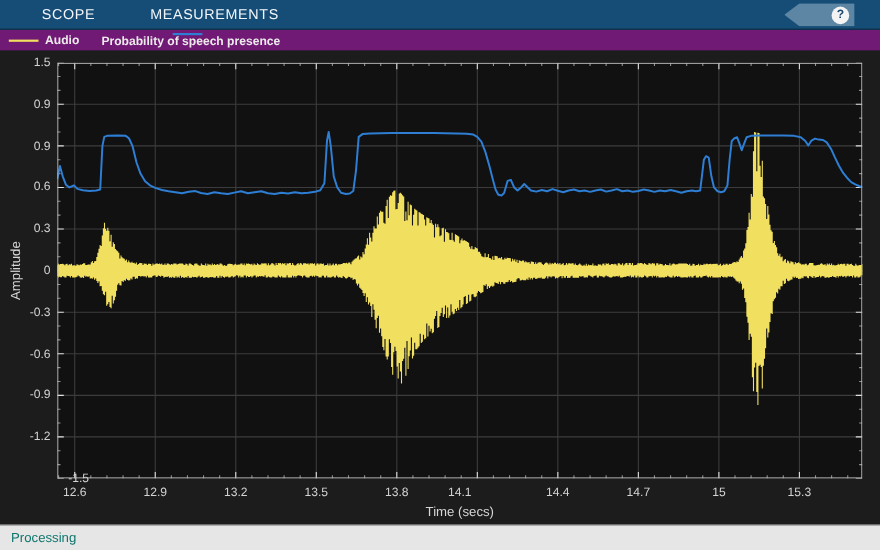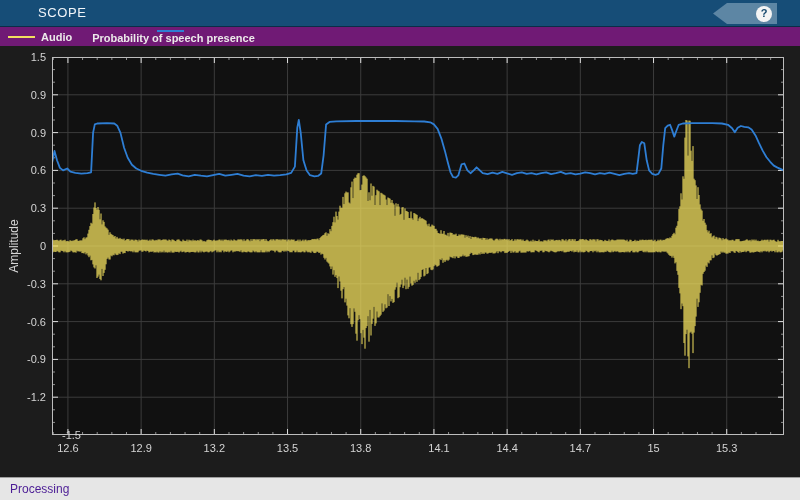--- a/index.html
+++ b/index.html
@@ -55,30 +55,31 @@
     position:absolute;width:44px;text-align:center;color:#d4d4d4;font-size:11px;
   }
   .tick-y{
     position:absolute;left:0;width:46px;text-align:right;color:#d4d4d4;font-size:11px;
   }
   
   .statusbar{
     position:absolute;left:0;bottom:0;width:800px;height:23px;
     background:#e6e6e6;border-top:1px solid #9e9e9e;
     display:flex;align-items:center;justify-content:space-between;
-    padding:0 10px;color:#4c1d95;font-size:12px;
+    padding:0 10px;color:#0f766e;font-size:12px;
   }
 </style>
 </head>
 <body>
 
 <div class="app">
 
   <div class="toolbar">
     <div class="tab">SCOPE</div>
+    <div class="tab">MEASUREMENTS</div>
     <div class="help-wrap">
       <div class="help-circle">?</div>
     </div>
   </div>
 
   <div class="legendbar">
     <div class="legend-item">
       <span class="legend-swatch" id="swatch-0" style="background: rgb(241, 223, 95);"></span>
       <span class="legend-label">Audio</span>
     </div>
@@ -272,26 +273,27 @@
         <line x1="0" y1="302.4" x2="6" y2="302.4" stroke="#e0e0e0"></line>
         <line x1="732" y1="302.4" x2="726" y2="302.4" stroke="#e0e0e0"></line>
         <line x1="0" y1="340.2" x2="6" y2="340.2" stroke="#e0e0e0"></line>
         <line x1="732" y1="340.2" x2="726" y2="340.2" stroke="#e0e0e0"></line>
         <line x1="0" y1="378" x2="6" y2="378" stroke="#e0e0e0"></line>
         <line x1="732" y1="378" x2="726" y2="378" stroke="#e0e0e0"></line>
         <path d="M0,184.1L0,193.9M1,182.7L1,195.3M2,183.4L2,194.5M3,183.1L3,195.0M4,183.0L4,195.0M5,182.7L5,193.9M6,183.3L6,194.5M7,184.1L7,195.3M8,182.9L8,195.3M9,182.7L9,193.6M10,184.1L10,193.9M11,183.3L11,194.2M12,183.4L12,195.3M13,182.7L13,193.9M14,184.3L14,195.3M15,184.1L15,195.3M16,184.1L16,195.3M17,184.6L17,195.1M18,183.3L18,194.6M19,183.7L19,193.4M20,184.1L20,194.2M21,183.5L21,195.3M22,183.6L22,195.4M23,183.0L23,195.1M24,182.3L24,195.7M25,182.3L25,193.7M26,183.9L26,194.5M27,183.9L27,194.1M28,183.4L28,194.8M29,183.5L29,194.2M30,183.4L30,196.1M31,181.3L31,196.0M32,180.3L32,196.5M33,182.2L33,195.2M34,180.6L34,197.4M35,180.3L35,196.1M36,176.6L36,198.5M37,172.8L37,200.2M38,169.1L38,198.6M39,165.8L39,203.3M40,166.7L40,202.9M41,157.0L41,207.4M42,150.5L42,210.4M43,145.4L43,211.5M44,151.0L44,208.3M45,152.7L45,221.0M46,150.0L46,219.6M47,152.8L47,217.6M48,162.3L48,222.0M49,156.5L49,223.3M50,167.4L50,211.9M51,163.3L51,219.0M52,164.9L52,215.9M53,169.4L53,212.8M54,170.6L54,207.3M55,171.4L55,201.9M56,172.7L56,200.6M57,177.9L57,202.4M58,175.3L58,202.5M59,176.9L59,198.5M60,177.7L60,199.3M61,178.2L61,197.8M62,179.8L62,198.3M63,179.0L63,196.4M64,181.5L64,197.6M65,179.9L65,198.1M66,181.4L66,197.7M67,181.9L67,196.2M68,180.9L68,197.1M69,182.2L69,194.7M70,181.8L70,194.7M71,182.7L71,196.6M72,181.6L72,195.9M73,183.7L73,196.1M74,183.0L74,193.9M75,182.0L75,194.0M76,182.2L76,194.6M77,182.3L77,193.9M78,183.9L78,194.2M79,182.6L79,194.4M80,182.7L80,194.2M81,182.7L81,195.3M82,184.0L82,193.7M83,182.7L83,195.3M84,182.7L84,195.3M85,183.1L85,195.3M86,184.5L86,195.3M87,182.6L87,193.8M88,183.7L88,193.4M89,183.1L89,193.5M90,182.6L90,194.8M91,182.6L91,194.5M92,182.9L92,193.4M93,182.6L93,194.0M94,183.2L94,194.5M95,182.6L95,193.6M96,183.7L96,194.0M97,183.6L97,195.4M98,182.6L98,194.8M99,183.9L99,194.5M100,182.5L100,194.9M101,182.5L101,194.1M102,183.3L102,195.5M103,183.7L103,195.1M104,182.9L104,195.5M105,183.4L105,194.6M106,182.5L106,195.5M107,182.5L107,195.5M108,182.5L108,194.2M109,183.5L109,195.5M110,183.0L110,194.6M111,182.5L111,195.4M112,182.5L112,193.6M113,182.6L113,195.5M114,182.5L114,194.8M115,183.4L115,195.5M116,183.8L116,195.5M117,182.5L117,194.8M118,183.0L118,195.5M119,184.4L119,193.8M120,182.5L120,195.5M121,182.6L121,195.5M122,183.2L122,195.5M123,184.0L123,194.5M124,184.3L124,195.0M125,182.8L125,194.8M126,182.5L126,194.8M127,182.5L127,195.5M128,183.7L128,194.6M129,184.3L129,193.7M130,184.5L130,195.2M131,182.6L131,194.8M132,183.7L132,194.3M133,183.8L133,195.4M134,184.1L134,195.4M135,182.6L135,195.0M136,184.5L136,194.8M137,182.7L137,195.4M138,183.6L138,195.4M139,183.2L139,194.9M140,184.2L140,195.0M141,182.6L141,194.8M142,183.9L142,195.2M143,183.1L143,195.4M144,183.9L144,195.3M145,183.5L145,193.8M146,183.0L146,195.4M147,183.9L147,195.4M148,182.6L148,193.7M149,182.6L149,195.4M150,183.4L150,193.8M151,184.5L151,194.8M152,183.9L152,195.4M153,184.6L153,194.7M154,184.5L154,194.7M155,183.2L155,194.4M156,182.7L156,195.3M157,182.7L157,195.3M158,183.1L158,194.5M159,183.0L159,193.9M160,184.2L160,195.3M161,183.4L161,194.6M162,182.7L162,194.2M163,183.6L163,193.3M164,183.7L164,193.4M165,183.4L165,195.3M166,183.4L166,193.7M167,182.6L167,195.3M168,182.6L168,194.6M169,183.8L169,195.3M170,182.6L170,193.5M171,184.1L171,193.5M172,182.6L172,195.3M173,182.8L173,194.0M174,182.5L174,194.8M175,183.1L175,194.8M176,183.4L176,193.8M177,182.8L177,195.3M178,184.1L178,194.4M179,182.6L179,193.4M180,183.4L180,193.5M181,183.8L181,195.3M182,182.4L182,194.3M183,183.2L183,194.7M184,183.7L184,193.9M185,183.4L185,194.3M186,182.4L186,194.0M187,182.6L187,194.4M188,182.5L188,194.7M189,182.4L189,193.3M190,182.6L190,195.3M191,184.2L191,195.3M192,182.3L192,194.4M193,184.1L193,195.1M194,183.4L194,195.2M195,182.3L195,195.3M196,182.3L196,194.3M197,183.3L197,194.7M198,184.3L198,195.3M199,182.2L199,195.3M200,184.0L200,195.3M201,182.2L201,193.5M202,182.3L202,194.5M203,182.2L203,195.3M204,183.3L204,194.1M205,182.1L205,195.3M206,182.9L206,195.3M207,182.1L207,195.3M208,184.2L208,195.3M209,182.3L209,193.3M210,182.7L210,195.3M211,182.1L211,195.3M212,182.1L212,195.3M213,183.9L213,195.3M214,182.1L214,193.7M215,183.6L215,195.3M216,184.3L216,194.0M217,184.2L217,195.2M218,183.0L218,193.9M219,182.2L219,193.3M220,183.5L220,193.4M221,182.2L221,193.6M222,182.5L222,193.8M223,183.7L223,195.3M224,182.3L224,193.7M225,182.3L225,193.4M226,182.3L226,194.5M227,183.1L227,195.3M228,182.3L228,195.3M229,183.4L229,195.3M230,182.3L230,193.9M231,182.5L231,193.7M232,182.4L232,194.7M233,182.9L233,193.6M234,182.4L234,194.5M235,184.4L235,193.4M236,182.7L236,193.9M237,182.4L237,194.2M238,183.5L238,195.3M239,182.5L239,195.1M240,182.5L240,195.3M241,182.9L241,193.7M242,182.5L242,193.6M243,184.3L243,195.3M244,183.8L244,195.2M245,183.8L245,193.6M246,182.6L246,195.3M247,184.4L247,195.1M248,182.6L248,195.3M249,184.3L249,195.3M250,183.6L250,194.7M251,182.6L251,194.2M252,184.2L252,195.3M253,182.7L253,195.3M254,182.7L254,193.5M255,184.2L255,194.6M256,183.1L256,195.4M257,183.4L257,194.8M258,183.1L258,195.5M259,183.1L259,195.7M260,182.2L260,193.8M261,182.1L261,194.8M262,182.3L262,196.0M263,181.9L263,196.1M264,182.5L264,195.6M265,181.7L265,194.5M266,181.6L266,194.9M267,183.2L267,196.0M268,181.0L268,195.4M269,179.9L269,197.6M270,179.0L270,196.6M271,178.1L271,197.2M272,177.8L272,200.8M273,176.2L273,202.5M274,175.3L274,200.9M275,178.8L275,204.6M276,176.2L276,205.6M277,177.1L277,206.6M278,172.1L278,209.4M279,174.2L279,212.1M280,168.9L280,209.5M281,165.2L281,217.6M282,159.7L282,213.2M283,165.4L283,219.8M284,154.6L284,218.1M285,159.0L285,221.1M286,162.6L286,231.1M287,154.6L287,219.5M288,148.7L288,224.5M289,150.7L289,233.7M290,150.8L290,241.4M291,139.9L291,232.2M292,147.1L292,230.1M293,136.3L293,245.4M294,134.6L294,241.7M295,135.5L295,248.6M296,135.4L296,258.4M297,145.5L297,261.3M298,146.5L298,251.2M299,130.3L299,267.2M300,124.6L300,269.9M301,141.1L301,267.1M302,121.8L302,251.4M303,120.5L303,254.8M304,121.0L304,276.7M305,117.7L305,283.7M306,116.3L306,263.3M307,116.2L307,258.2M308,133.2L308,262.2M309,133.0L309,276.2M310,127.6L310,287.1M311,118.9L311,272.9M312,118.3L312,280.7M313,119.2L313,291.7M314,120.4L314,271.1M315,121.7L315,269.1M316,144.0L316,259.2M317,135.3L317,284.7M318,143.3L318,252.9M319,126.5L319,278.5M320,138.7L320,266.9M321,128.9L321,261.7M322,129.6L322,249.9M323,148.0L323,268.9M324,138.2L324,266.4M325,132.7L325,254.5M326,133.7L326,260.5M327,134.4L327,260.4M328,148.1L328,259.1M329,135.8L329,257.7M330,136.4L330,246.4M331,137.4L331,254.9M332,137.8L332,253.6M333,138.5L333,247.3M334,142.5L334,251.3M335,148.1L335,250.6M336,140.5L336,237.2M337,141.1L337,249.0M338,141.7L338,239.1M339,145.8L339,244.4M340,143.0L340,241.9M341,146.2L341,245.9M342,147.5L342,245.1M343,158.8L343,232.7M344,146.3L344,230.3M345,149.5L345,225.7M346,146.9L346,241.2M347,149.6L347,240.2M348,157.8L348,230.2M349,156.9L349,227.5M350,150.4L350,222.7M351,150.1L351,231.1M352,162.8L352,228.7M353,151.4L353,220.7M354,153.9L354,232.2M355,154.2L355,222.6M356,155.0L356,231.8M357,161.0L357,229.9M358,161.2L358,219.6M359,154.5L359,226.4M360,161.3L360,228.7M361,162.8L361,227.9M362,156.0L362,223.8M363,156.6L363,225.8M364,157.3L364,222.7M365,157.9L365,224.8M366,164.1L366,215.8M367,161.4L367,223.2M368,159.8L368,222.1M369,161.8L369,219.9M370,161.1L370,213.0M371,161.8L371,212.1M372,162.4L372,219.4M373,163.1L373,218.6M374,163.7L374,211.0M375,167.3L375,217.1M376,169.2L376,216.3M377,166.7L377,210.7M378,169.7L378,210.2M379,169.5L379,212.7M380,167.6L380,213.2M381,168.5L381,212.4M382,168.9L382,209.2M383,171.9L383,207.6M384,171.8L384,208.4M385,173.6L385,209.7M386,176.0L386,209.1M387,176.3L387,208.4M388,176.9L388,202.1M389,173.2L389,203.1M390,176.8L390,201.4M391,176.7L391,205.8M392,174.0L392,203.2M393,177.6L393,204.9M394,177.8L394,203.4M395,178.8L395,202.7M396,175.9L396,203.7M397,179.4L397,202.7M398,175.6L398,199.6M399,175.8L399,200.3M400,176.0L400,200.4M401,177.7L401,201.2M402,177.3L402,199.2M403,177.8L403,201.4M404,176.7L404,199.3M405,178.9L405,199.6M406,179.0L406,201.0M407,177.4L407,200.9M408,178.4L408,199.4M409,177.4L409,199.7M410,177.5L410,199.2M411,177.6L411,197.6M412,177.8L412,199.3M413,180.7L413,198.4M414,178.2L414,199.8M415,179.9L415,199.6M416,178.6L416,199.4M417,180.9L417,199.2M418,179.1L418,196.9M419,182.0L419,195.7M420,179.7L420,196.2M421,180.0L421,198.1M422,180.4L422,197.8M423,179.8L423,197.3M424,179.9L424,197.7M425,181.3L425,197.7M426,180.4L426,197.7M427,181.3L427,196.3M428,181.7L428,197.5M429,181.2L429,195.3M430,182.8L430,197.0M431,180.8L431,195.8M432,181.0L432,197.0M433,181.1L433,195.6M434,183.0L434,195.5M435,181.4L435,196.6M436,182.9L436,196.5M437,181.9L437,195.9M438,181.5L438,195.6M439,181.5L439,196.0M440,181.6L440,195.2M441,182.9L441,196.4M442,183.9L442,196.4M443,182.7L443,196.3M444,181.8L444,195.5M445,181.7L445,194.1M446,182.4L446,196.2M447,183.4L447,194.3M448,181.8L448,194.4M449,183.2L449,195.3M450,182.0L450,194.3M451,182.9L451,194.1M452,181.9L452,194.4M453,181.9L453,196.1M454,182.9L454,195.5M455,182.0L455,196.0M456,183.2L456,195.0M457,182.1L457,194.3M458,183.6L458,193.8M459,183.1L459,195.9M460,182.1L460,193.8M461,184.1L461,195.5M462,183.6L462,195.4M463,182.2L463,194.0M464,183.5L464,195.7M465,182.3L465,195.5M466,182.3L466,195.7M467,182.7L467,194.4M468,182.4L468,193.7M469,182.4L469,195.6M470,183.7L470,195.6M471,182.5L471,195.5M472,183.9L472,195.5M473,184.1L473,195.5M474,183.4L474,195.5M475,182.6L475,194.0M476,183.4L476,194.6M477,184.4L477,194.3M478,184.5L478,193.8M479,183.6L479,195.3M480,184.7L480,195.3M481,182.7L481,195.1M482,184.5L482,195.3M483,183.5L483,193.4M484,184.1L484,193.4M485,184.0L485,194.1M486,184.2L486,194.7M487,182.6L487,195.3M488,184.6L488,193.8M489,184.2L489,193.7M490,184.5L490,193.5M491,184.6L491,195.3M492,183.3L492,195.2M493,183.5L493,193.6M494,183.4L494,194.2M495,184.3L495,194.2M496,182.8L496,194.7M497,182.5L497,195.3M498,184.1L498,194.4M499,182.4L499,193.5M500,183.0L500,194.2M501,182.4L501,194.4M502,183.6L502,195.1M503,183.6L503,195.3M504,183.1L504,195.3M505,182.9L505,194.7M506,183.5L506,194.1M507,182.8L507,194.5M508,183.2L508,194.1M509,184.3L509,193.9M510,182.3L510,194.5M511,182.3L511,193.6M512,183.4L512,195.3M513,183.7L513,195.3M514,182.3L514,195.3M515,184.4L515,194.9M516,183.2L516,194.5M517,182.2L517,194.9M518,182.2L518,193.9M519,183.9L519,193.9M520,182.2L520,194.6M521,182.2L521,193.4M522,183.7L522,195.3M523,182.1L523,194.5M524,184.3L524,195.0M525,184.0L525,193.5M526,183.9L526,195.3M527,183.4L527,195.3M528,182.1L528,193.7M529,182.6L529,195.3M530,182.1L530,194.6M531,182.1L531,195.3M532,182.6L532,195.3M533,183.3L533,194.9M534,182.2L534,193.5M535,183.0L535,194.2M536,183.7L536,195.2M537,183.7L537,195.3M538,182.2L538,194.1M539,182.5L539,194.1M540,183.3L540,193.9M541,182.2L541,195.3M542,182.5L542,193.7M543,182.5L543,194.4M544,184.4L544,193.6M545,182.3L545,195.3M546,182.3L546,193.9M547,183.7L547,195.3M548,182.8L548,195.3M549,183.1L549,195.3M550,183.2L550,195.1M551,184.3L551,195.3M552,184.2L552,195.3M553,182.9L553,194.5M554,183.8L554,194.9M555,183.8L555,193.6M556,184.1L556,194.3M557,182.4L557,195.1M558,184.4L558,195.3M559,183.2L559,195.3M560,182.5L560,193.7M561,182.8L561,195.2M562,183.5L562,194.6M563,183.3L563,193.9M564,183.3L564,194.8M565,182.6L565,194.2M566,182.6L566,194.5M567,182.6L567,195.3M568,182.6L568,195.3M569,182.6L569,195.3M570,182.6L570,195.1M571,182.6L571,195.0M572,182.6L572,195.3M573,183.1L573,195.3M574,184.0L574,194.4M575,182.7L575,195.3M576,184.6L576,194.1M577,184.4L577,195.3M578,182.7L578,195.3M579,182.9L579,194.0M580,184.6L580,193.5M581,184.0L581,195.3M582,184.0L582,195.3M583,182.8L583,195.3M584,184.4L584,194.2M585,183.5L585,195.3M586,184.0L586,195.3M587,183.8L587,194.3M588,182.7L588,193.8M589,183.4L589,193.9M590,182.7L590,193.5M591,182.7L591,194.7M592,183.2L592,195.3M593,183.1L593,194.3M594,182.7L594,195.3M595,183.3L595,193.9M596,182.9L596,195.3M597,182.7L597,195.3M598,182.9L598,195.3M599,182.7L599,195.3M600,182.7L600,195.3M601,184.1L601,195.3M602,183.6L602,195.1M603,182.7L603,195.3M604,184.6L604,194.0M605,184.0L605,194.9M606,182.7L606,195.3M607,183.8L607,194.5M608,182.7L608,195.3M609,182.7L609,195.3M610,183.8L610,194.1M611,182.8L611,194.7M612,183.1L612,194.4M613,182.7L613,194.8M614,181.8L614,194.3M615,181.4L615,195.5M616,181.1L616,196.5M617,181.7L617,197.9M618,180.4L618,198.8M619,181.1L619,198.9M620,178.8L620,200.6M621,177.1L621,198.8M622,175.8L622,200.9M623,177.3L623,206.4M624,170.7L624,205.2M625,168.8L625,213.9M626,164.2L626,217.8M627,152.1L627,230.9M628,149.3L628,236.4M629,136.3L629,252.2M630,142.5L630,246.5M631,119.3L631,249.2M632,121.8L632,286.0M633,80.6L633,298.7M634,63.0L634,277.1M635,63.5L635,272.7M636,98.6L636,299.4M637,63.6L637,311.2M638,63.8L638,275.7M639,93.7L639,274.7M640,103.9L640,276.7M641,89.1L641,296.1M642,121.7L642,275.6M643,123.2L643,269.1M644,128.4L644,259.6M645,142.0L645,241.7M646,130.2L646,249.9M647,138.0L647,245.3M648,147.4L648,235.8M649,152.3L649,227.8M650,153.6L650,228.5M651,163.8L651,216.8M652,162.0L652,215.0M653,165.7L653,213.7M654,167.7L654,208.6M655,173.2L655,209.9M656,175.4L656,205.4M657,173.7L657,206.4M658,176.9L658,203.3M659,176.2L659,203.3M660,180.4L660,198.3M661,179.2L661,201.1M662,178.5L662,200.5M663,181.8L663,196.5M664,179.8L664,198.2M665,180.4L665,198.6M666,182.4L666,198.0M667,180.6L667,197.4M668,180.9L668,197.1M669,181.5L669,194.5M670,183.3L670,195.7M671,181.1L671,194.7M672,182.4L672,195.7M673,182.2L673,195.5M674,181.4L674,196.6M675,182.4L675,196.5M676,182.7L676,196.5M677,183.7L677,195.4M678,183.1L678,196.0M679,183.6L679,194.2M680,182.8L680,194.3M681,182.8L681,194.2M682,184.1L682,195.4M683,183.5L683,195.9M684,182.2L684,193.9M685,182.2L685,194.3M686,182.2L686,195.1M687,182.2L687,195.8M688,184.2L688,194.0M689,184.4L689,195.5M690,184.1L690,195.0M691,183.9L691,194.9M692,183.7L692,194.8M693,183.6L693,193.7M694,182.8L694,195.2M695,182.3L695,194.3M696,183.3L696,193.8M697,183.8L697,194.3M698,182.9L698,195.6M699,184.3L699,195.6M700,182.5L700,194.9M701,183.5L701,195.5M702,182.5L702,195.3M703,183.8L703,194.9M704,182.6L704,194.9M705,184.1L705,194.0M706,183.6L706,194.8M707,184.3L707,194.8M708,184.1L708,195.4M709,183.8L709,194.0M710,182.7L710,195.3M711,183.7L711,193.9M712,182.9L712,194.4M713,182.7L713,193.7M714,183.3L714,194.5M715,182.7L715,194.5M716,182.7L716,193.8M717,184.6L717,195.3M718,182.7L718,194.2M719,182.8L719,193.7M720,183.6L720,194.6M721,182.9L721,193.9M722,182.7L722,194.0M723,183.9L723,195.3M724,184.7L724,193.4M725,184.7L725,195.3M726,182.8L726,195.3M727,184.2L727,194.2M728,184.5L728,195.3M729,184.0L729,195.3M730,184.0L730,194.7M731,184.0L731,193.3M732,183.0L732,193.3" stroke="#f1df5f" stroke-width="1" fill="none"></path>
         <polyline points="0.1,105.8 2.5,93.9 5.0,103.3 7.9,110.9 11.1,113.4 15.2,111.5 18.4,114.7 23.3,115.9 29.4,116.6 35.5,116.2 39.1,115.3 41.1,75.6 42.8,67.4 45.2,66.5 55.0,66.2 62.3,66.5 65.2,68.7 68.4,75.6 72.1,90.7 75.7,100.8 79.9,107.7 84.3,111.5 89.1,113.8 95.2,115.7 101.3,116.9 107.4,117.8 113.5,118.7 119.6,117.4 125.7,116.7 130.6,118.4 136.7,119.3 142.8,117.8 148.9,118.7 155.0,119.4 161.1,118.1 167.2,116.9 173.3,118.7 179.4,117.8 185.5,116.9 191.6,118.7 197.7,119.4 203.8,118.2 209.9,118.9 216.0,117.8 222.1,118.7 228.2,118.2 234.3,117.4 239.2,115.9 242.9,109.6 245.3,70.6 246.8,63.0 248.7,75.6 251.4,103.3 254.6,113.4 258.0,118.2 262.4,119.3 266.0,118.9 269.2,116.6 271.6,98.3 274.1,67.4 277.5,64.9 284.3,64.3 303.9,64.0 323.4,64.0 342.9,64.0 362.4,64.3 372.2,64.5 378.3,65.3 381.9,67.4 385.6,71.8 389.3,81.3 392.9,93.9 396.1,106.5 398.5,115.3 401.0,120.0 403.9,120.7 406.3,118.4 409.5,107.4 412.4,106.5 415.4,113.4 418.5,116.2 421.7,113.4 424.6,110.3 427.8,113.4 430.7,116.2 435.6,117.2 440.5,115.7 445.4,116.9 450.3,114.9 455.1,116.4 460.0,117.8 464.9,116.2 469.8,115.3 474.7,116.9 479.5,116.2 484.4,117.4 489.3,116.2 494.2,115.3 499.1,117.2 503.9,116.2 508.8,114.9 513.7,116.9 518.6,116.2 523.5,117.4 528.3,116.6 533.2,115.3 538.1,116.2 543.0,117.4 547.9,116.2 552.7,116.9 557.6,115.7 562.5,116.9 567.4,118.2 572.3,116.9 577.1,116.2 580.8,116.9 584.5,116.2 586.4,100.8 587.9,88.2 589.8,85.0 592.3,86.3 594.7,103.3 597.1,113.4 600.3,116.9 603.5,117.8 606.4,116.9 609.3,111.5 611.3,88.2 613.2,71.2 615.7,68.7 618.1,67.8 620.1,73.1 622.3,79.6 624.2,74.3 626.7,67.8 630.8,66.5 640.6,66.2 650.3,66.2 660.1,66.2 669.9,66.5 676.0,67.8 680.1,71.2 682.8,75.3 685.7,70.8 688.9,69.0 692.3,69.9 696.2,70.3 699.6,72.4 703.5,78.4 706.9,85.9 710.8,93.9 714.5,100.2 718.2,104.8 721.8,108.6 725.5,110.6 728.9,112.1 732.0,113.4" stroke="#2e7ed4" stroke-width="1.8" fill="none" stroke-linejoin="round"></polyline>
         <rect x="0.5" y="0.5" width="731" height="377" fill="none" stroke="#bdbdbd" stroke-width="1"></rect>
       </svg>
+    <div class="xlabel">Time (secs)</div>
   <div class="tick-x" style="left: 45.9332px; top: 396px;">12.6</div>
       <div class="tick-x" style="left: 119.133px; top: 396px;">12.9</div>
       <div class="tick-x" style="left: 192.333px; top: 396px;">13.2</div>
       <div class="tick-x" style="left: 265.533px; top: 396px;">13.5</div>
       <div class="tick-x" style="left: 338.733px; top: 396px;">13.8</div>
-      <div class="tick-x" style="left: 417px; top: 396px;">14.1</div>
+      <div class="tick-x" style="left: 396px; top: 396px;">14.1</div>
       <div class="tick-x" style="left: 485.133px; top: 396px;">14.4</div>
       <div class="tick-x" style="left: 558.333px; top: 396px;">14.7</div>
       <div class="tick-x" style="left: 631.533px; top: 396px;">15</div>
       <div class="tick-x" style="left: 704.733px; top: 396px;">15.3</div>
       <div class="tick-y" style="top: 5px;">1.5</div>
       <div class="tick-y" style="top: 42.8px;">0.9</div>
       <div class="tick-y" style="top: 80.6px;">0.9</div>
       <div class="tick-y" style="top: 118.4px;">0.6</div>
       <div class="tick-y" style="top: 156.2px;">0.3</div>
       <div class="tick-y" style="top: 194px;">0</div>

